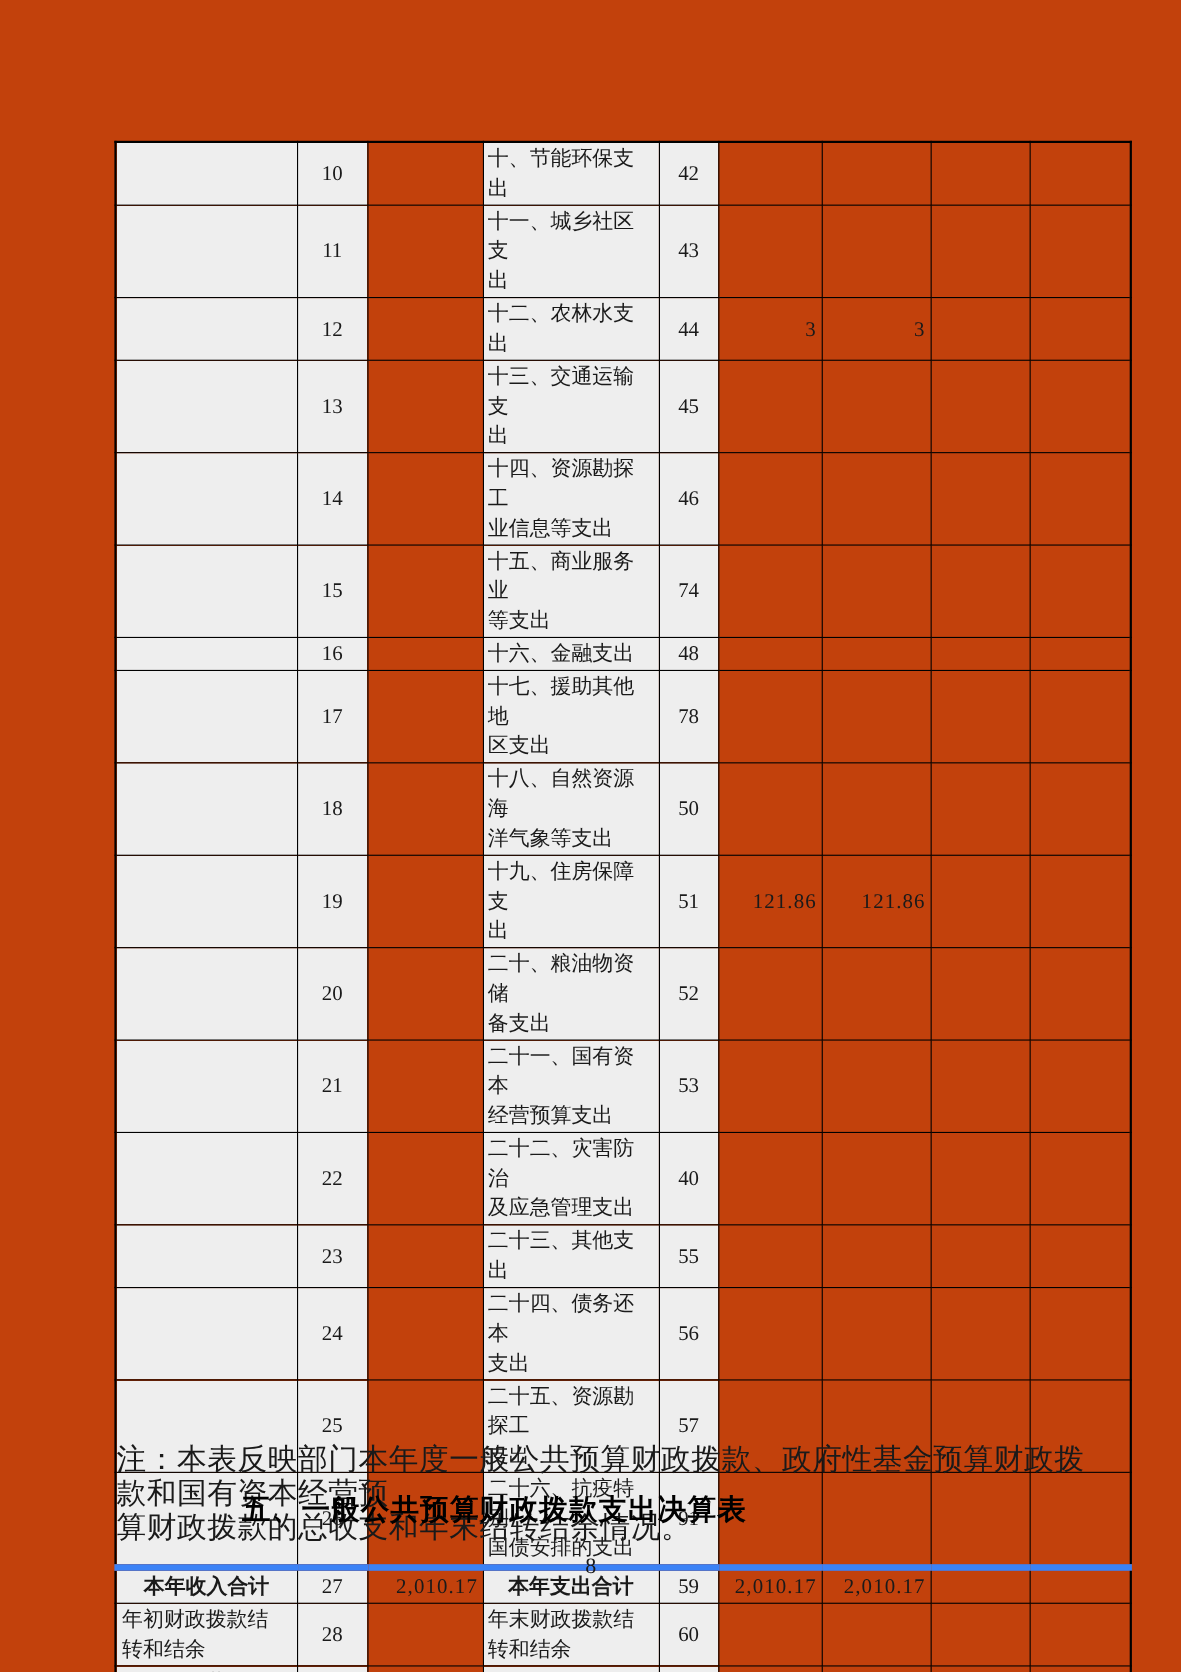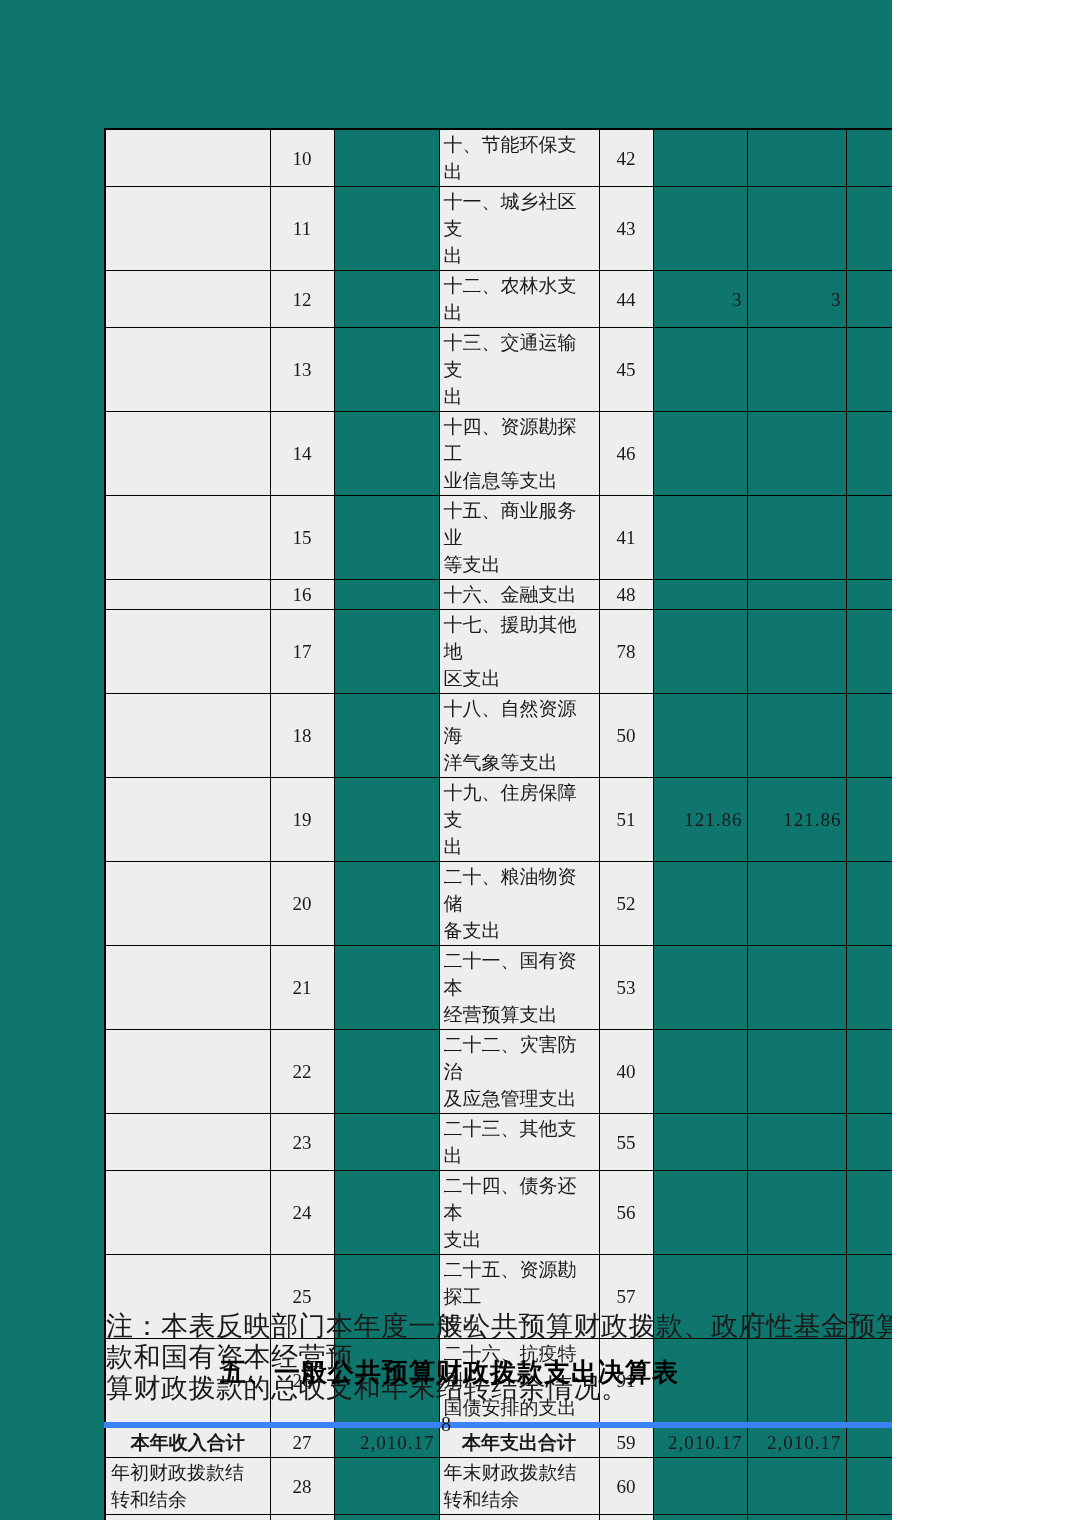--- a/index.html
+++ b/index.html
@@ -1,20 +1,20 @@
 <!DOCTYPE html>
 <html><head>
 <meta charset="utf-8">
 <style>
   html, body { margin: 0; padding: 0; background: #ffffff; }
   .page {
     position: relative;
-    width: 892px;
+    width: 1074px;
     height: 1520px;
-    background: #0f766e;
+    background: #c2410c;
     font-family: "Liberation Serif", "DejaVu Serif", serif;
     color: #1a1a1a;
     overflow: hidden;
     text-decoration: underline;
   }
   table.budget {
     position: absolute;
     left: 104px;
     top: 128px;
     width: 923px;
@@ -151,21 +151,21 @@
           <td class="c-val"></td>
           <td class="c-blank"></td>
           <td class="c-blank"></td>
         </tr>
         <tr>
           <td class="c-label shade"></td>
           <td class="c-no shade">15</td>
           <td class="c-val"></td>
           <td class="c-cat shade">十五、商业服务业
 等支出</td>
-          <td class="c-no shade">41</td>
+          <td class="c-no shade">74</td>
           <td class="c-val"></td>
           <td class="c-val"></td>
           <td class="c-blank"></td>
           <td class="c-blank"></td>
         </tr>
         <tr>
           <td class="c-label shade"></td>
           <td class="c-no shade">16</td>
           <td class="c-val"></td>
           <td class="c-cat shade">十六、金融支出</td>

